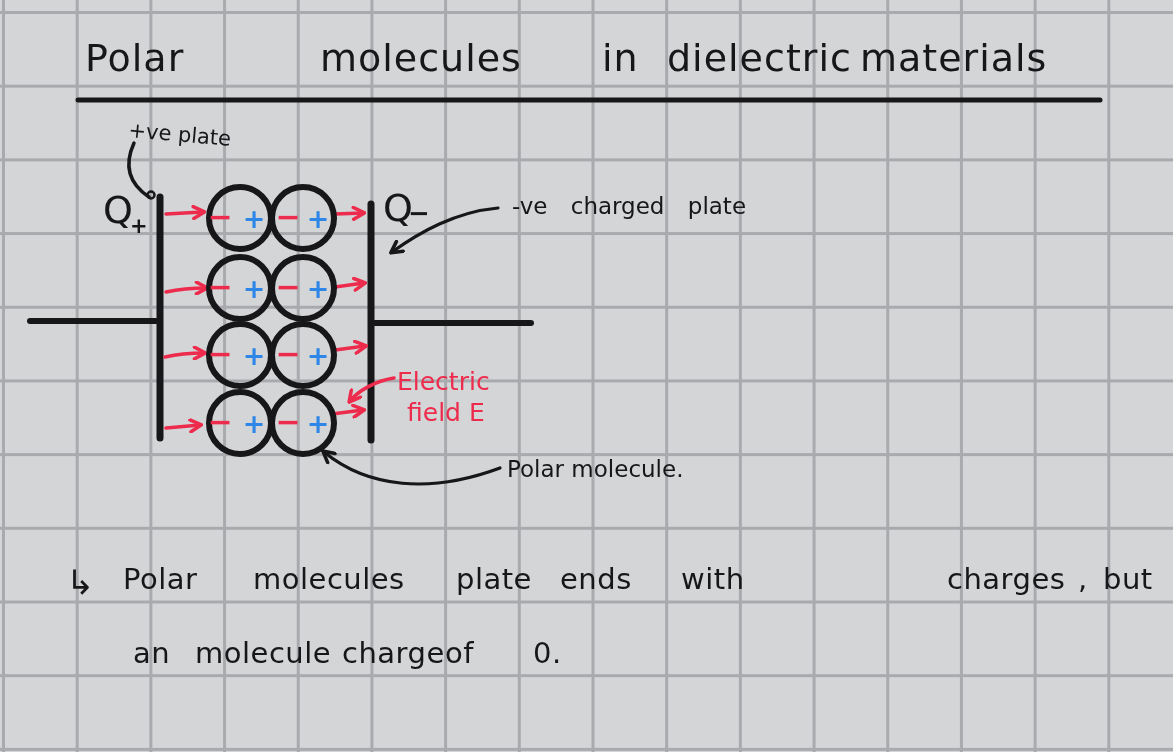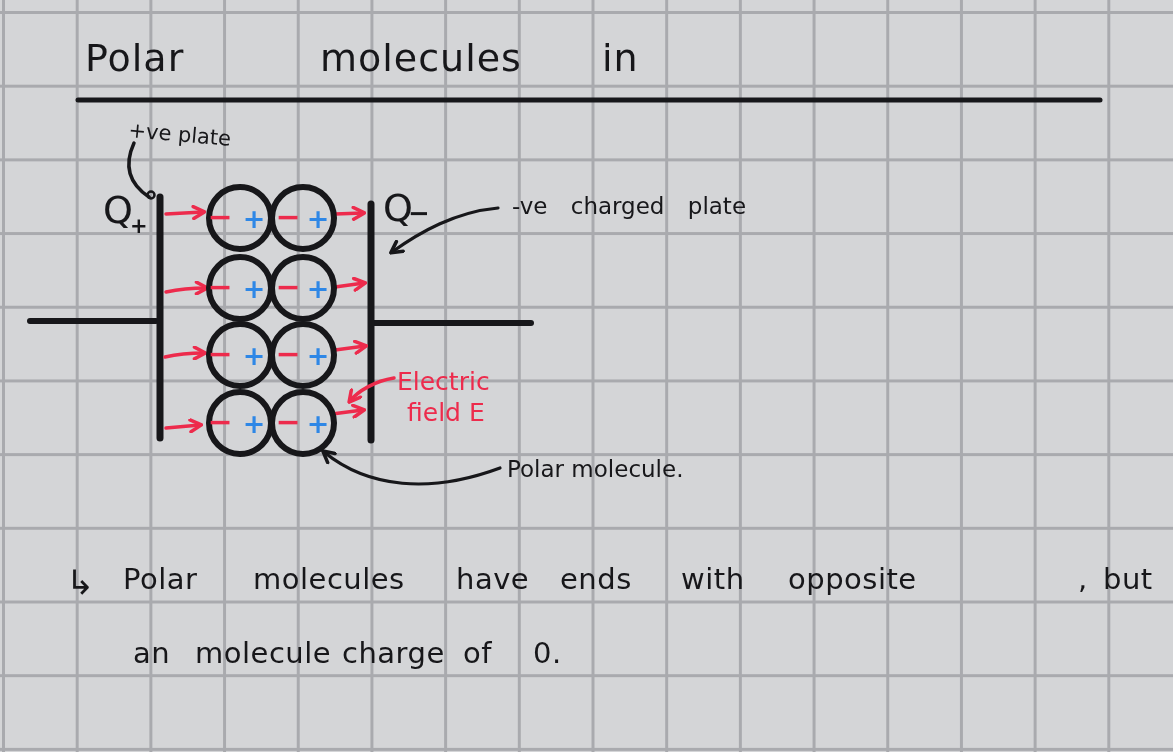--- a/index.html
+++ b/index.html
@@ -27,20 +27,22 @@
   #diagram-svg{position:absolute;left:0;top:0;}
   svg text{font-family:"DejaVu Sans",sans-serif;}
 </style>
 </head>
 <body>
 
 <div id="title-row">
   <span class="title-word" style="left:85px">Polar</span>
   <span class="title-word" style="left:320px">molecules</span>
   <span class="title-word" style="left:602px">in</span>
+  <span class="title-word" style="left:667px">dielectric</span>
+  <span class="title-word" style="left:860px">materials</span>
 </div>
 
 <svg id="diagram-svg" width="1173" height="752" viewBox="0 0 1173 752">
   <defs>
     <marker id="ar" viewBox="0 0 10 10" refX="8" refY="5" markerWidth="4.2" markerHeight="4.2" orient="auto-start-reverse">
       <path d="M1.5,1 L9,5 L1.5,9" fill="none" stroke="#ed2b4c" stroke-width="2.4" stroke-linecap="round" stroke-linejoin="round"></path>
     </marker>
     <marker id="ab" viewBox="0 0 10 10" refX="8" refY="5" markerWidth="4.6" markerHeight="4.6" orient="auto-start-reverse">
       <path d="M1.5,1 L9,5 L1.5,9" fill="none" stroke="#17171a" stroke-width="2.4" stroke-linecap="round" stroke-linejoin="round"></path>
     </marker>
@@ -123,27 +125,27 @@
   <path d="M394,378 C375,381 358,391 350,401" fill="none" stroke="#ed2b4c" stroke-width="3.5" stroke-linecap="round" marker-end="url(#ar)"></path>
 
   <text x="507" y="477" font-size="23" fill="#17171a">Polar molecule.</text>
   <path d="M500,468 C430,494 368,488 324,452" fill="none" stroke="#17171a" stroke-width="3.2" stroke-linecap="round" marker-end="url(#ab)"></path>
 </svg>
 
 <div id="note-line1">
   <span class="note-word" style="left:66px;font-size:34px">↳</span>
   <span class="note-word" style="left:123px">Polar</span>
   <span class="note-word" style="left:253px">molecules</span>
-  <span class="note-word" style="left:456px">have</span>
+  <span class="note-word" style="left:456px">plate</span>
   <span class="note-word" style="left:560px">ends</span>
   <span class="note-word" style="left:681px">with</span>
-  <span class="note-word" style="left:788px">opposite</span>
+  <span class="note-word" style="left:947px">charges</span>
   <span class="note-word" style="left:1078px">,</span>
   <span class="note-word" style="left:1103px">but</span>
 </div>
 
 <div id="note-line2">
   <span class="note-word" style="left:133px">an</span>
   <span class="note-word" style="left:195px">molecule</span>
   <span class="note-word" style="left:342px">charge</span>
-  <span class="note-word" style="left:463px">of</span>
+  <span class="note-word" style="left:445px">of</span>
   <span class="note-word" style="left:533px">0.</span>
 </div>
 
 </body></html>

